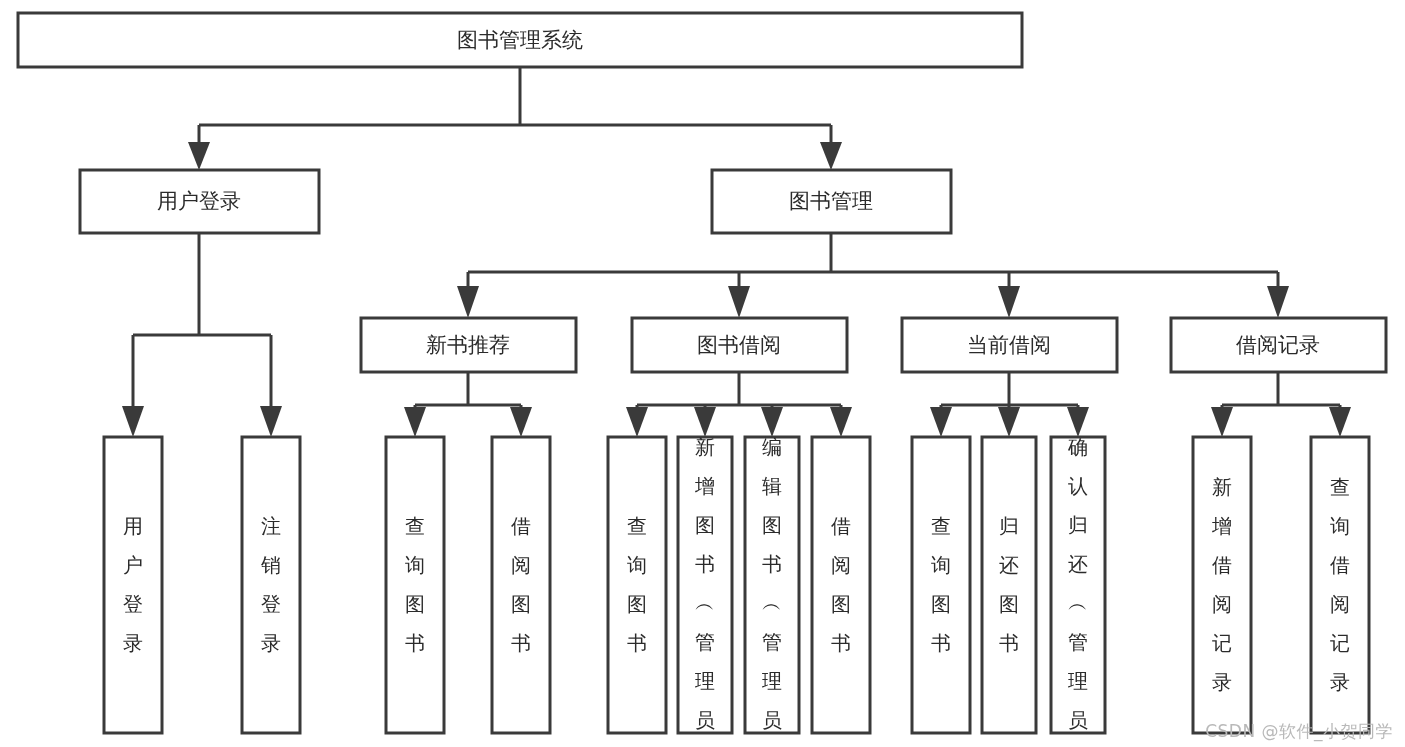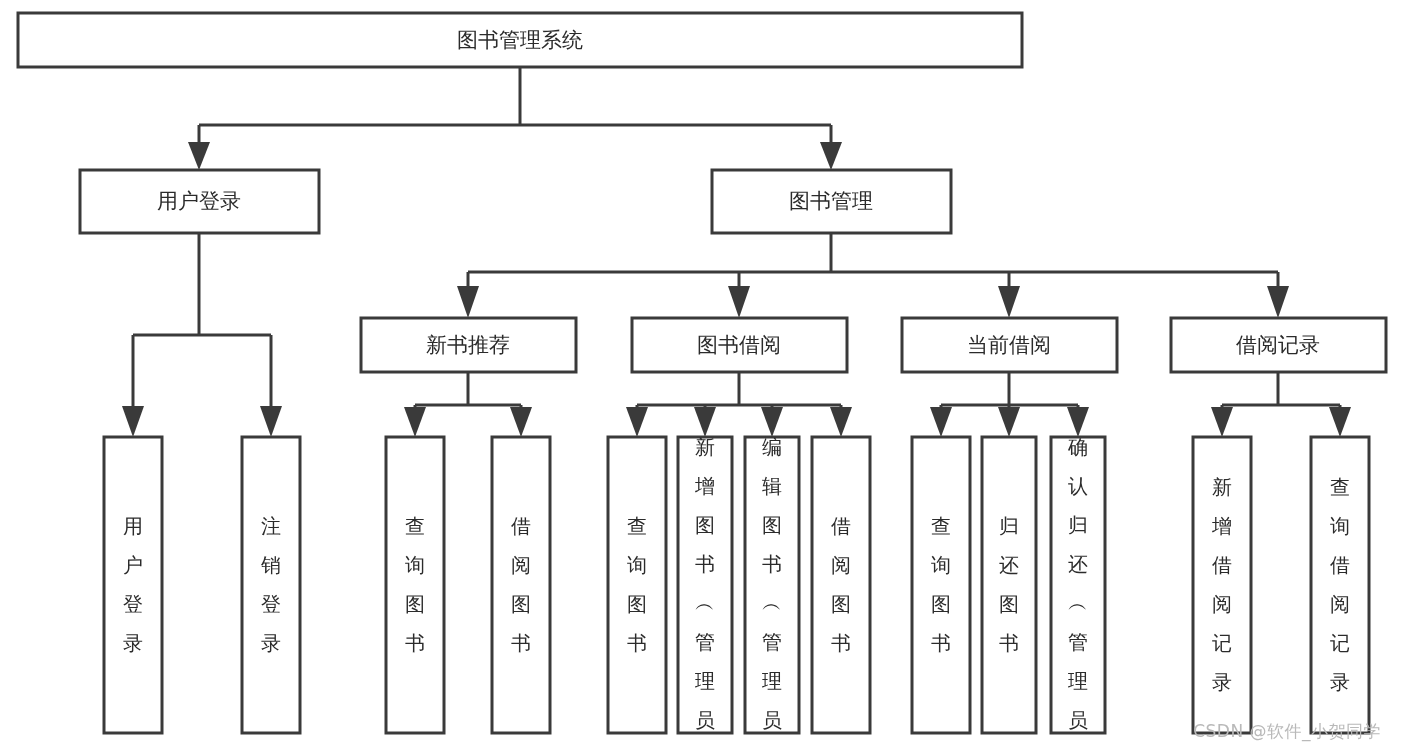--- a/index.html
+++ b/index.html
@@ -16,21 +16,21 @@
   .node-label{
     font-family:"DejaVu Sans","Liberation Sans",sans-serif;
     fill:#2b2b2b;
     font-size:21px;
     text-anchor:middle;
     dominant-baseline:middle;
   }
   .node-label.vert{font-size:20px;}
   .watermark{
     position:absolute;
-    right:24px;bottom:4px;
+    right:12px;bottom:4px;
     font-family:"DejaVu Sans","Liberation Sans",sans-serif;
     font-size:17px;
     color:#b9b9b9;
     letter-spacing:0.5px;
     white-space:nowrap;
     pointer-events:none;
   }
 </style>
 </head>
 <body>

